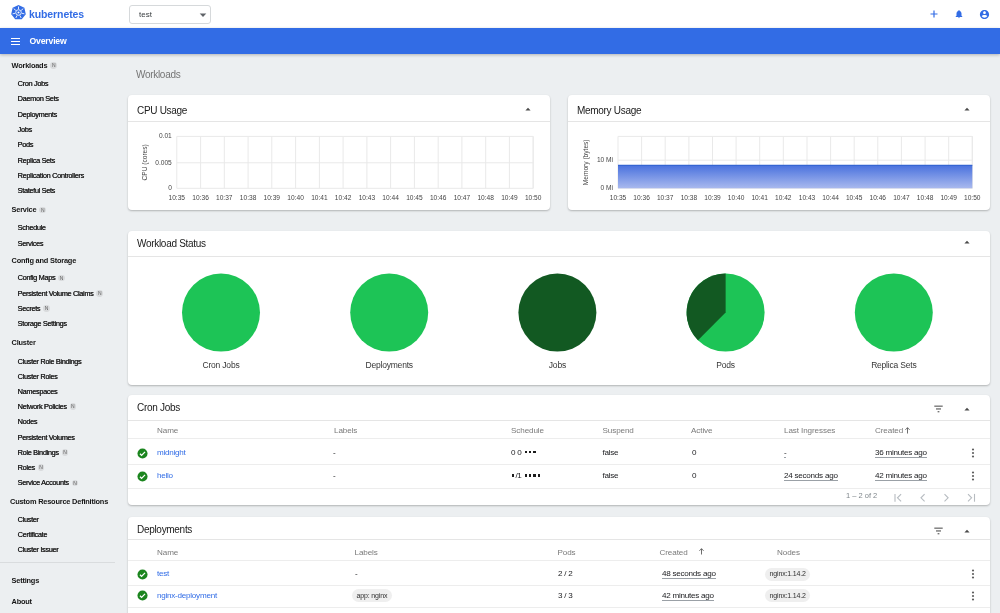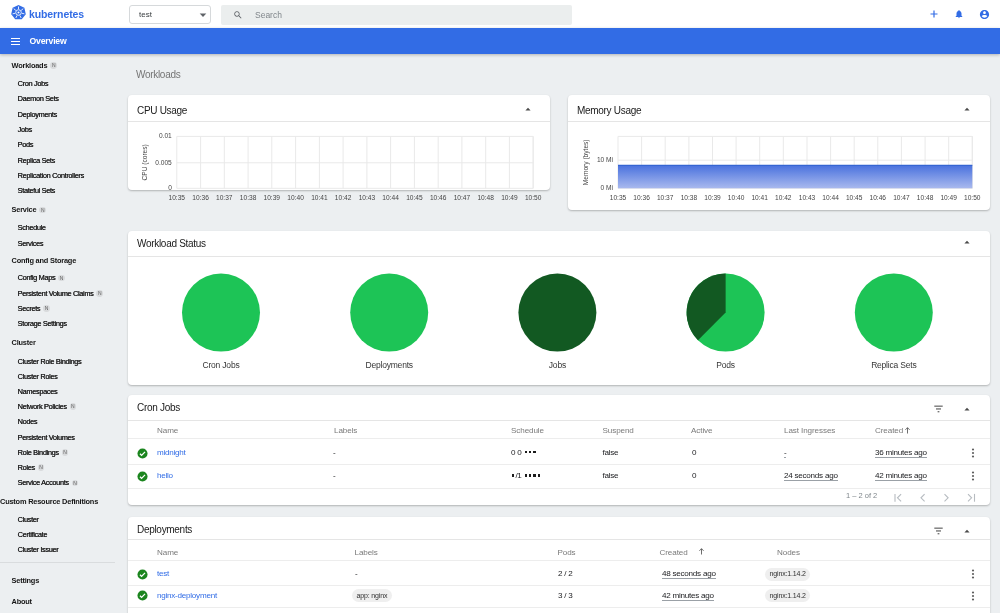--- a/index.html
+++ b/index.html
@@ -52,28 +52,20 @@
     </div>
   <div class="brand">kubernetes</div>
   <div class="sel">
       <span>test</span>
       <div class="abs" style="left:69px;top:7px">
         <svg width="8" height="5" viewBox="0 0 8 5">
           <path d="M0.7 0.6 L4 3.9 L7.3 0.6 Z" fill="#5f6368"></path>
         </svg>
       </div>
     </div>
-  <div class="srch">
-      <div class="abs" style="left:12px;top:5px">
-        <svg width="10" height="10" viewBox="0 0 24 24" fill="#5f6368">
-          <path d="M15.5 14h-.79l-.28-.27C15.41 12.59 16 11.11 16 9.5 16 5.91 13.09 3 9.5 3S3 5.91 3 9.5 5.91 16 9.5 16c1.61 0 3.09-.59 4.23-1.57l.27.28v.79l5 4.99L20.49 19l-4.99-5zm-6 0C7.01 14 5 11.99 5 9.5S7.01 5 9.5 5 14 7.01 14 9.5 11.99 14 9.5 14z"></path>
-        </svg>
-      </div>
-      <div class="ph">Search</div>
-    </div>
   <div class="abs" style="left:929.5px;top:10px">
       <svg width="8" height="8" viewBox="0 0 8 8">
         <path d="M4 0.5 L4 7.5 M0.5 4 L7.5 4" stroke="#326ce5" stroke-width="1.2"></path>
       </svg>
     </div>
   <div class="abs" style="left:953.5px;top:9px">
       <svg width="10" height="10" viewBox="0 0 24 24" fill="#326ce5">
         <path d="M12 22c1.1 0 2-.9 2-2h-4c0 1.1.9 2 2 2zm6-6v-5c0-3.07-1.63-5.64-4.5-6.32V4c0-.83-.67-1.5-1.5-1.5S10.5 3.17 10.5 4v.68C7.64 5.36 6 7.92 6 11v5l-2 2v1h16v-1l-2-2z"></path>
       </svg>
     </div>
@@ -111,30 +103,30 @@
 <div class="sbh" style="top:337.4px;left:11.5px">Cluster</div>
 <div class="sbi" style="top:356.3px;left:17.5px">Cluster Role Bindings</div>
 <div class="sbi" style="top:371.0px;left:17.5px">Cluster Roles</div>
 <div class="sbi" style="top:386.0px;left:17.5px">Namespaces</div>
 <div class="sbi" style="top:401.0px;left:17.5px">Network Policies<span class="nb">N</span></div>
 <div class="sbi" style="top:416.3px;left:17.5px">Nodes</div>
 <div class="sbi" style="top:431.6px;left:17.5px">Persistent Volumes</div>
 <div class="sbi" style="top:446.8px;left:17.5px">Role Bindings<span class="nb">N</span></div>
 <div class="sbi" style="top:462.1px;left:17.5px">Roles<span class="nb">N</span></div>
 <div class="sbi" style="top:477.4px;left:17.5px">Service Accounts<span class="nb">N</span></div>
-<div class="sbh" style="top:495.5px;left:0">Custom Resource Definitions</div>
+<div class="sbh" style="top:495.5px;left:10px">Custom Resource Definitions</div>
 <div class="sbi" style="top:513.6px;left:17.5px">Cluster</div>
 <div class="sbi" style="top:528.8px;left:17.5px">Certificate</div>
 <div class="sbi" style="top:544.2px;left:17.5px">Cluster Issuer</div>
 <div class="sbh" style="top:575.0px;left:11.5px">Settings</div>
 <div class="sbh" style="top:595.5px;left:11.5px">About</div>
 <div class="abs" style="left:0;top:562px;width:115px;height:1px;background:#d9dcde"></div>
 <div class="pgtitle">Workloads</div>
 
-<div class="card" style="left:128px;top:95px;width:422px;height:95px">
+<div class="card" style="left:128px;top:95px;width:422px;height:115px">
   <div class="ctitle" style="top:9.5px">CPU Usage</div>
   <div class="abs" style="left:397px;top:11.5px">
       <svg width="6" height="4" viewBox="0 0 6 4">
         <path d="M0.4 3.6 L3 0.8 L5.6 3.6 Z" fill="#4a4a4a"></path>
       </svg>
     </div>
   <div class="chr" style="top:26px"></div>
   <svg width="422" height="89" style="position:absolute;left:0;top:26px">
       <defs>
         <linearGradient id="ag" x1="0" y1="0" x2="0" y2="1">

